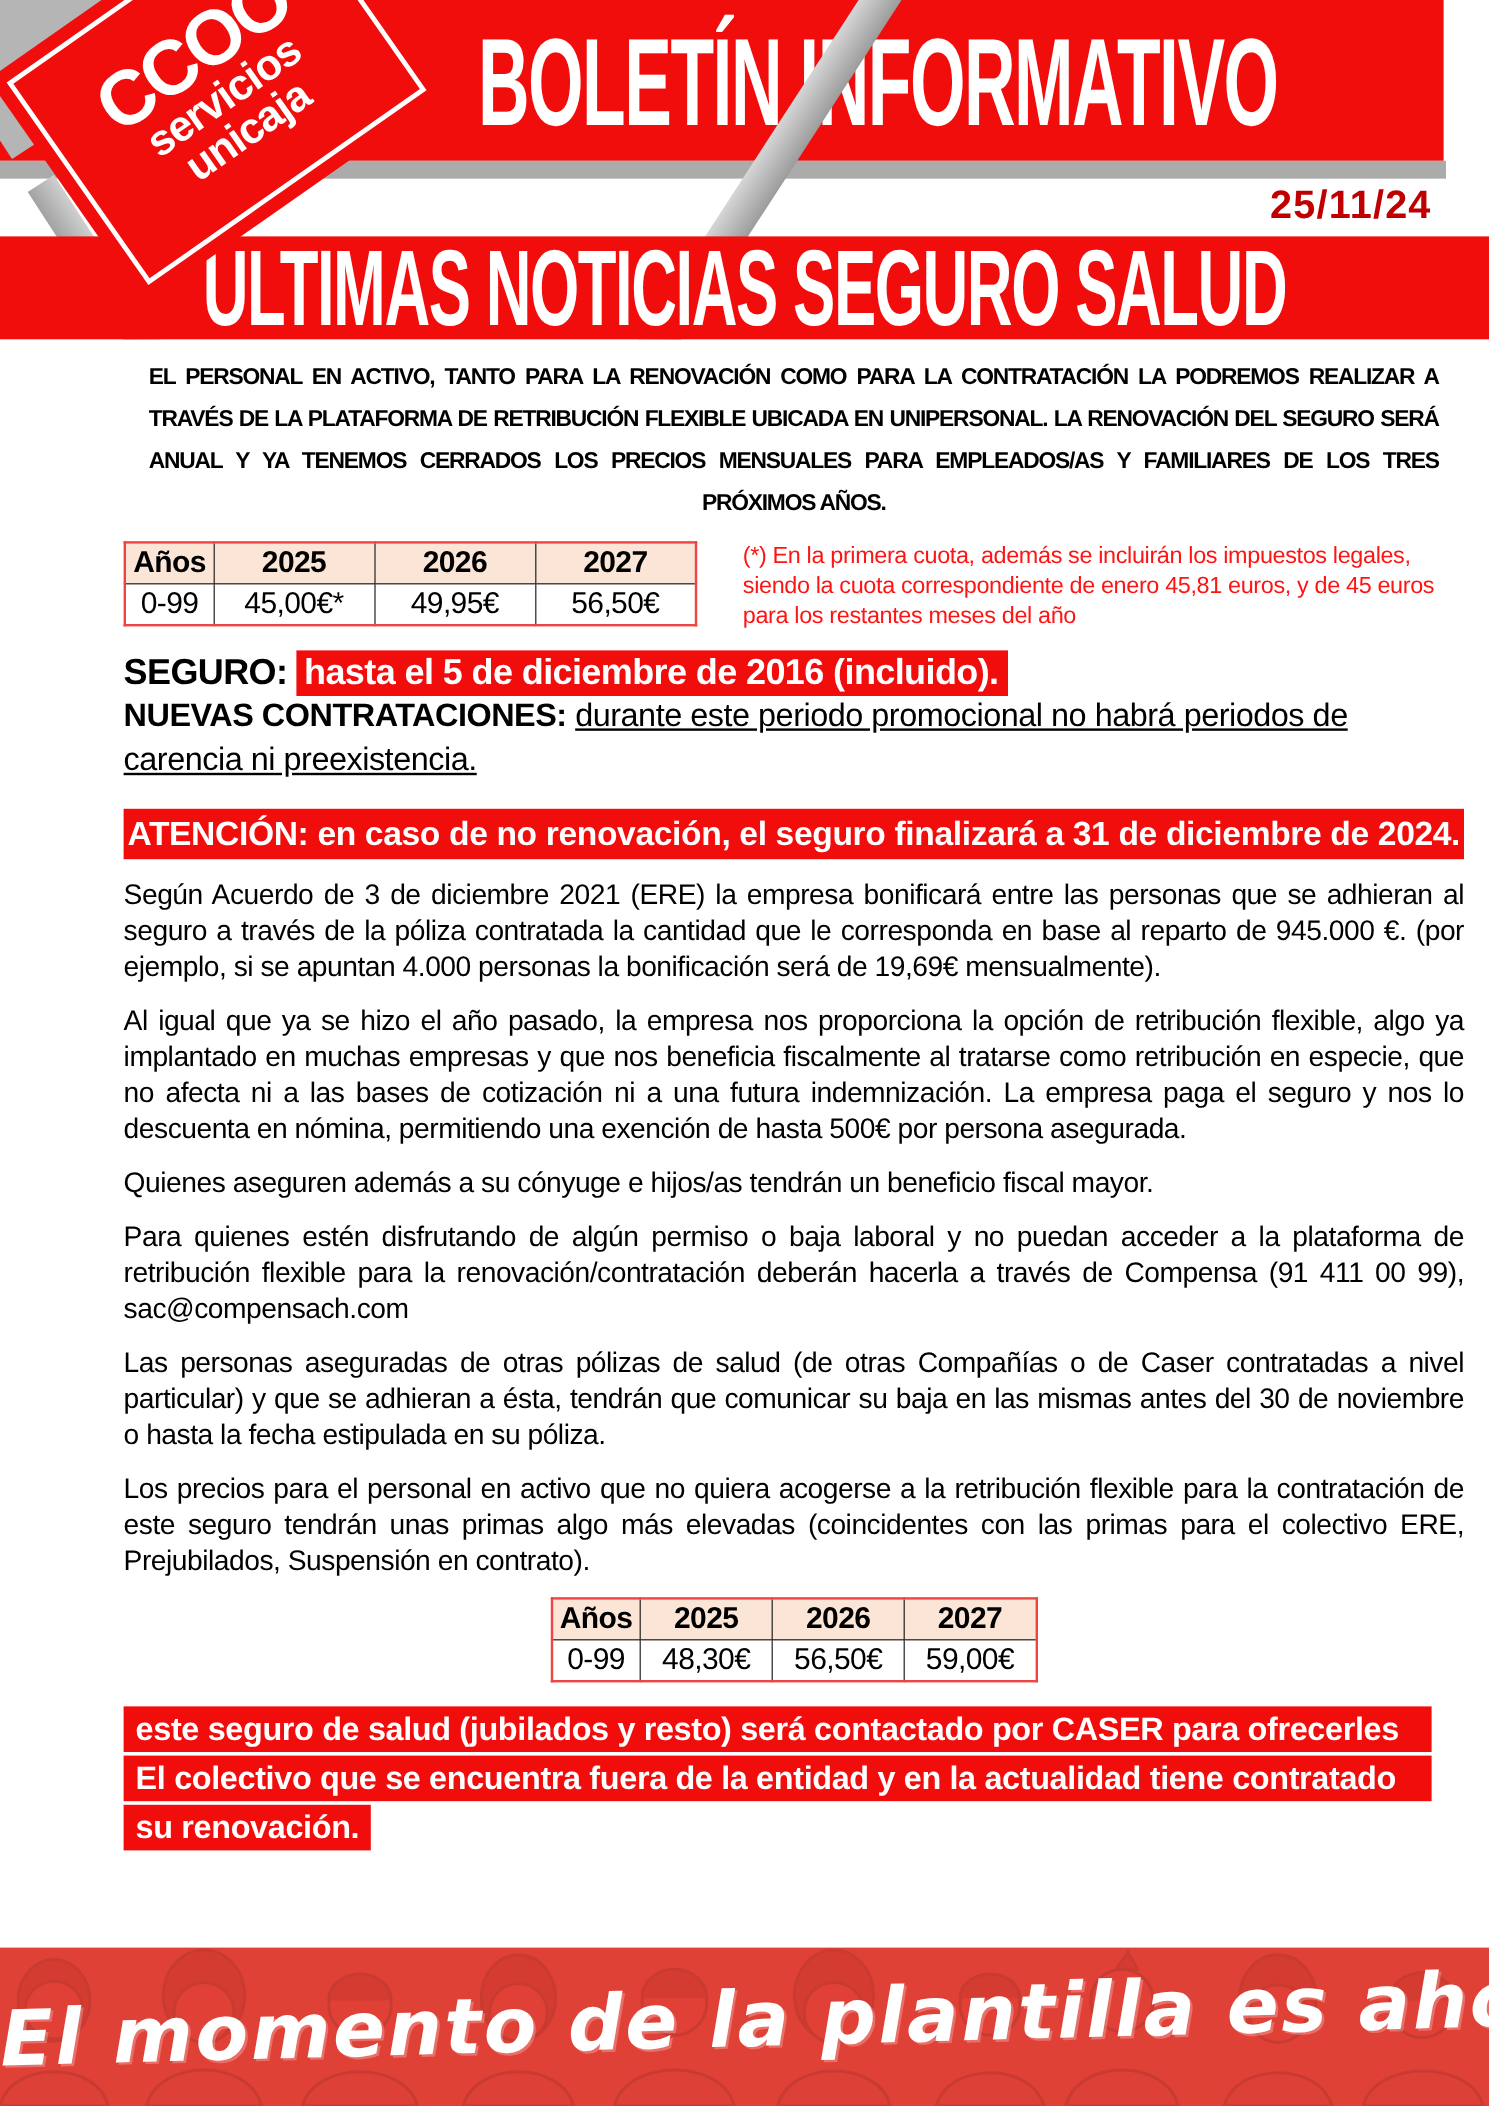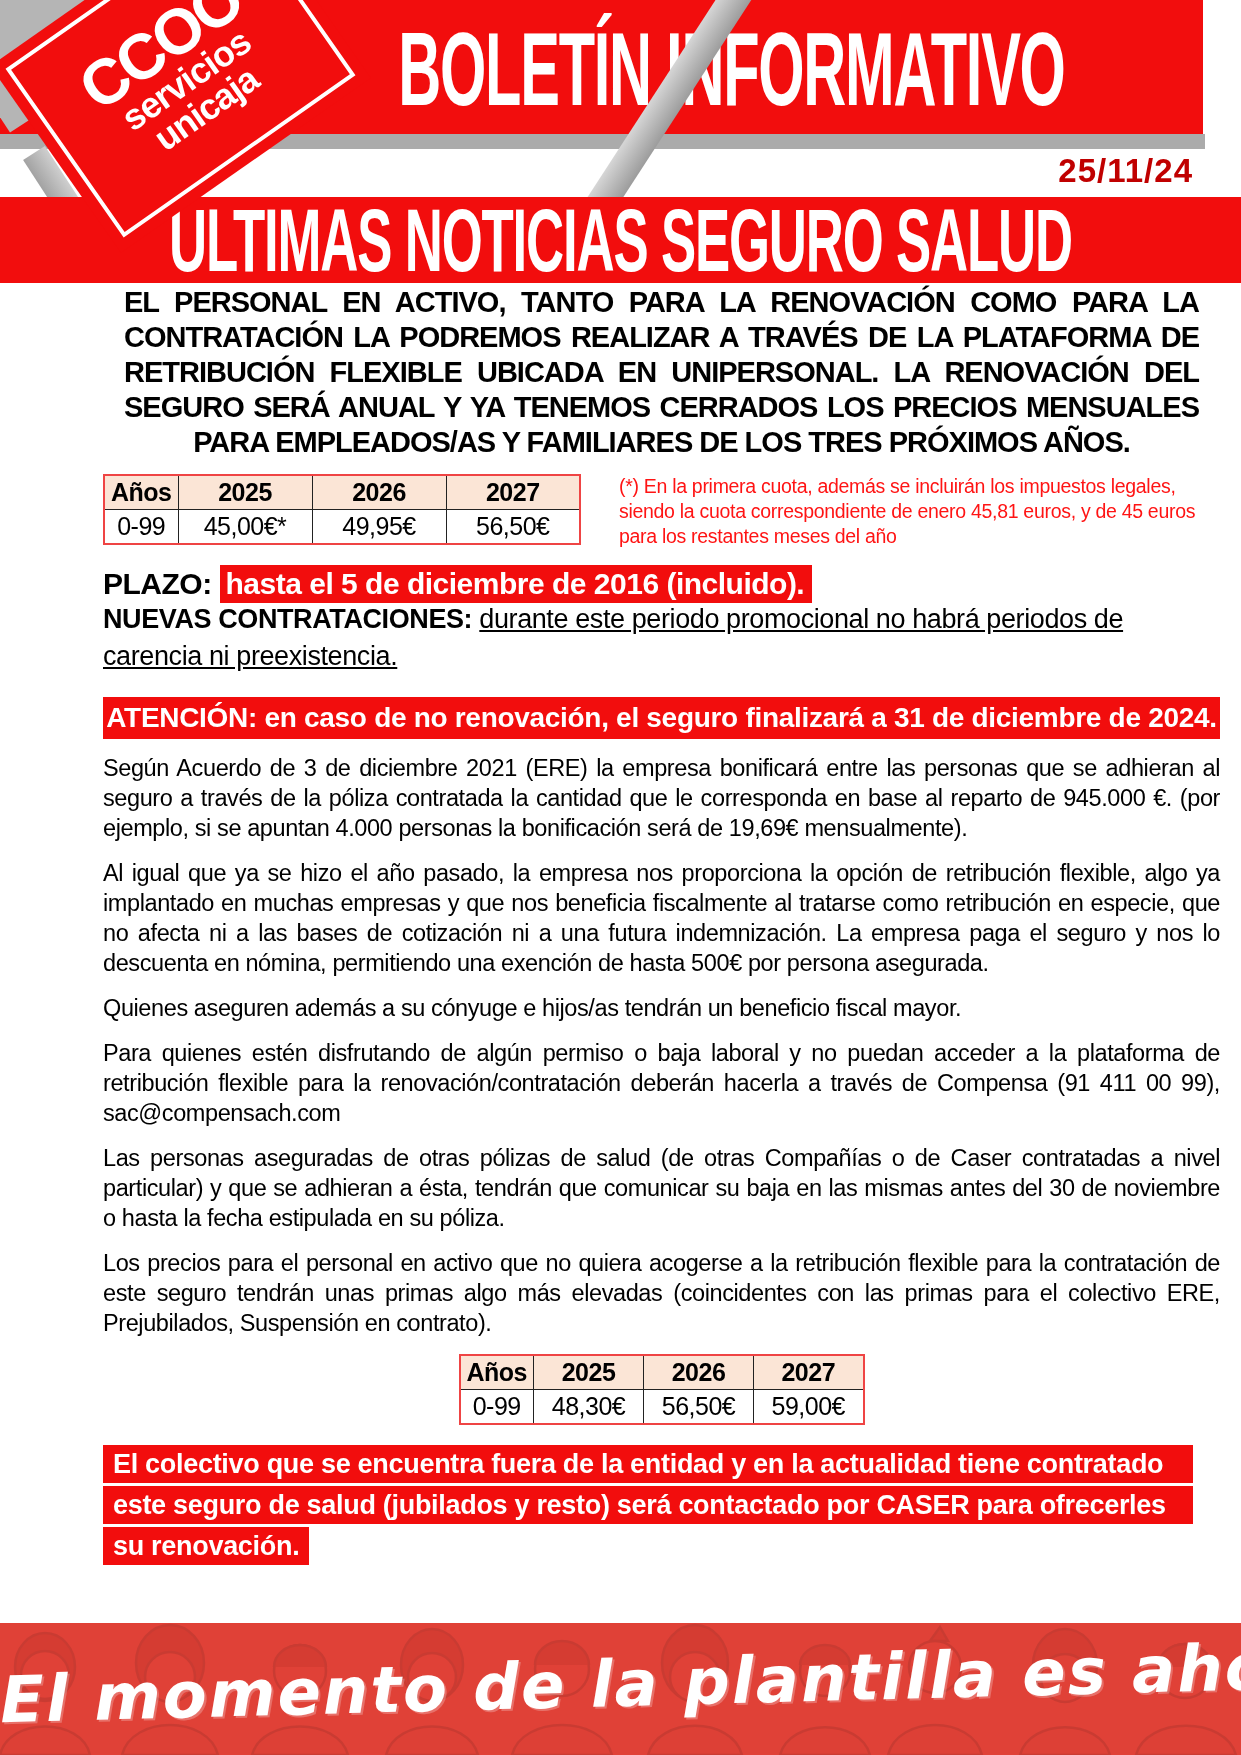--- a/index.html
+++ b/index.html
@@ -30,21 +30,21 @@
   .band-title{position:absolute;left:0;top:197px;width:100%;height:86px;background:var(--accent_red);z-index:3;display:flex;align-items:center;justify-content:center;text-align:center;}
   .news-title{color:#fff;font-size:88px;font-weight:bold;letter-spacing:-2px;transform:scale(.60,1.02);transform-origin:center;white-space:nowrap;}
   .date{position:absolute;right:48px;top:152px;z-index:2;color:var(--date_red);font-size:33px;font-weight:bold;letter-spacing:1px;}
   .logo{position:absolute;left:28px;top:-42px;width:305px;height:228px;background:var(--accent_red);z-index:4;transform:rotate(-35deg);display:flex;align-items:center;justify-content:center;}
   .logo-frame{width:calc(100% - 22px);height:calc(100% - 22px);border:4px solid #fff;display:flex;flex-direction:column;align-items:center;justify-content:center;text-align:center;}
   .logo-ccoo{color:#fff;font-size:64px;font-weight:bold;letter-spacing:-3px;line-height:.85;}
   .logo-small{color:#fff;font-size:36px;font-weight:bold;line-height:.98;letter-spacing:-1px;}
 
   
   .content{flex:1 1 auto;overflow:hidden;padding:0 21px 0 103px;}
-  .intro{width:1075px;margin:2px auto 4px;font-size:29px;font-weight:bold;line-height:35px;letter-spacing:-1px;
+  .intro{width:1075px;margin:14px auto 4px;font-size:19px;font-weight:bold;line-height:35px;letter-spacing:-1px;
     text-align:justify;text-align-last:center;}
   .price-row{display:flex;margin-top:14px;align-items:flex-start;}
   table.prices{border-collapse:collapse;border:2px solid #ef4444;}
   table.prices th,table.prices td{border:1px solid #222;text-align:center;font-size:25px;padding:2px 6px;letter-spacing:-.5px;}
   table.prices th{background:var(--table_header_bg);font-weight:bold;}
   table.prices td{font-weight:normal;}
   .t1 .col-a{width:70px;} .t1 .col-y{width:134px;}
   .t2 .col-a{width:72px;} .t2 .col-y{width:110px;}
   .table-note{flex:1 1 auto;margin-left:38px;color:var(--note_red);font-size:19.5px;line-height:25px;letter-spacing:-.3px;max-width:600px;}
   .plazo{margin-top:18px;font-size:30px;font-weight:bold;letter-spacing:-.5px;}
@@ -120,21 +120,21 @@
           <td>45,00€*</td>
           <td>49,95€</td>
           <td>56,50€</td>
         </tr>
       </tbody>
         </table>
       <div class="table-note">(*) En la primera cuota, además se incluirán los impuestos legales, siendo la cuota correspondiente de enero 45,81 euros, y de 45 euros para los restantes meses del año</div>
     </div>
 
     <div class="plazo">
-      <span class="lbl">PLAZO:</span>
+      <span class="lbl">SEGURO:</span>
       <span class="hl">hasta el 5 de diciembre de 2016 (incluido).</span>
     </div>
 
     <div class="nuevas">
       <span class="lbl">NUEVAS CONTRATACIONES:</span>
       <span class="txt">durante este periodo promocional no habrá periodos de carencia ni preexistencia.</span>
     </div>
 
     <div class="atencion">ATENCIÓN: en caso de no renovación, el seguro finalizará a 31 de diciembre de 2024.</div>
 
@@ -160,22 +160,22 @@
           <td>0-99</td>
           <td>48,30€</td>
           <td>56,50€</td>
           <td>59,00€</td>
         </tr>
       </tbody>
         </table>
     </div>
 
     <div class="colectivo">
+      <span class="line full">este seguro de salud (jubilados y resto) será contactado por CASER para ofrecerles</span>
       <span class="line full">El colectivo que se encuentra fuera de la entidad y en la actualidad tiene contratado</span>
-      <span class="line full">este seguro de salud (jubilados y resto) será contactado por CASER para ofrecerles</span>
       <span class="line fit">su renovación.</span>
     </div>
 
   </main>
 
   <footer class="footer">
     <svg width="1241" height="132" viewBox="0 0 1241 132">
       <g stroke="#C23A31" stroke-width="2.5" opacity="0.75">
 
         <g>

